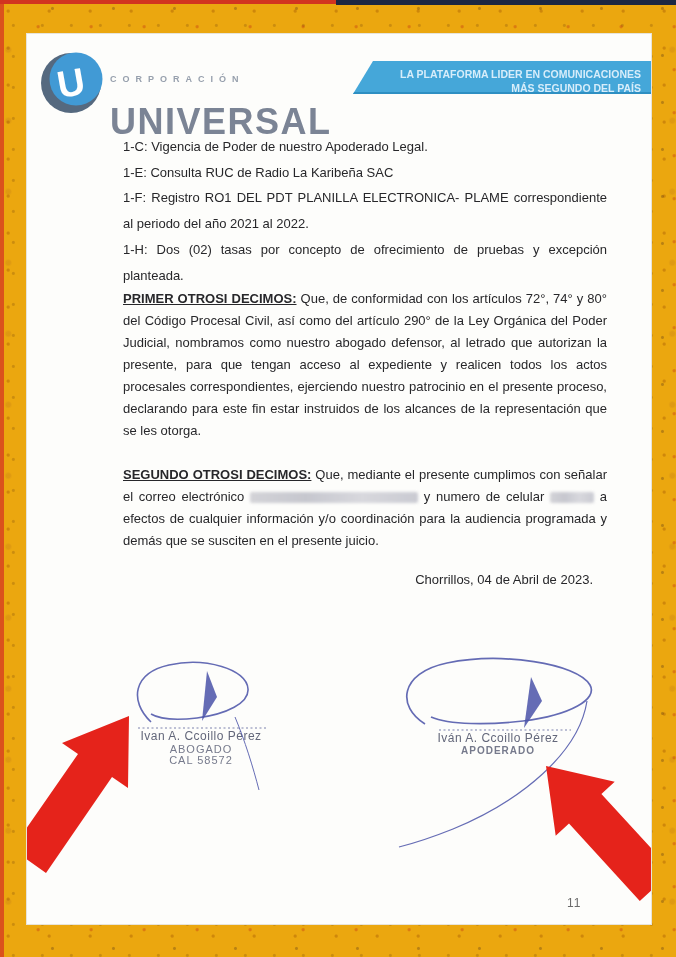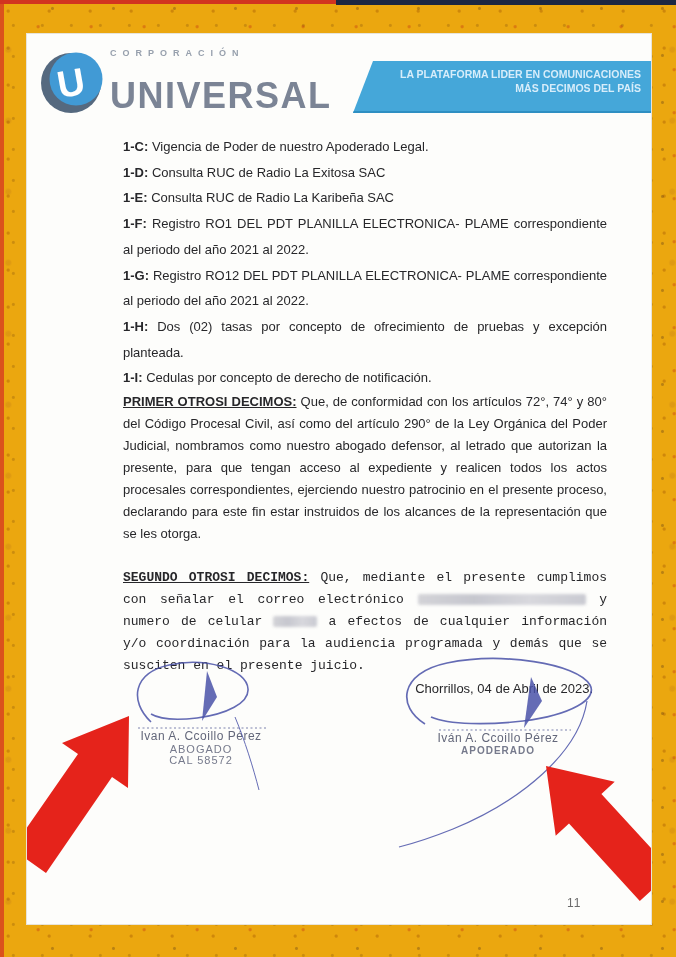--- a/index.html
+++ b/index.html
@@ -21,46 +21,46 @@
   .stripe-left-red{left:0;top:0;width:4px;height:957px;background:#d8431f;opacity:.85;}
 
   .sheet{
     position:absolute;left:26px;top:33px;width:626px;height:892px;
     background:#fdfdfb;border:1px solid #e7e4da;box-sizing:border-box;
     overflow:hidden;
   }
 
   
   .logo-circle{position:absolute;left:12px;top:17px;width:64px;height:64px;}
-  .brand{position:absolute;left:83px;top:15px;line-height:1;}
+  .brand{position:absolute;left:83px;top:41px;line-height:1;}
   .brand-top{font-size:9px;font-weight:700;letter-spacing:6px;color:#97a0ad;display:block;}
   .brand-main{font-size:36px;font-weight:700;letter-spacing:1.5px;color:#7b8495;display:block;margin-top:20px;}
   .banner{
-    position:absolute;left:326px;top:27px;width:300px;height:52px;
+    position:absolute;left:326px;top:27px;width:300px;height:33px;
     background:#45a7d9;border-bottom:2px solid #2e8fc2;box-sizing:border-box;
     clip-path:polygon(20px 0,100% 0,100% 100%,0 100%);
     text-align:right;padding:6px 12px 0 0;
     font-size:10.5px;font-weight:700;line-height:14px;color:#d7edfa;
   }
 
   
   .doc{position:absolute;left:96px;top:100px;width:484px;color:#27272a;font-size:13px;}
   .item{line-height:25.7px;text-align:justify;}
-  .item .lbl{font-weight:700;margin-top:48px;}
+  .item .lbl{font-weight:400;margin-top:48px;}
   .para{line-height:22px;text-align:justify;margin:0;}
   .para .hd{font-weight:700;text-decoration:underline;}
-  .para-2{margin-top:22px;font-family:Liberation Mono, monospace;}
+  .para-2{margin-top:22px;}
   .redact{
     display:inline-block;vertical-align:middle;height:11px;border-radius:2px;
     background:linear-gradient(90deg,#c9c9cf,#b9bac4,#cfcfd6,#bdbec8);
     filter:blur(1.6px);opacity:.8;
   }
   .redact-email{width:168px;}
   .redact-phone{width:44px;}
-  .dateline{margin-top:1px;text-align:right;padding-right:14px;line-height:22px;}
+  .dateline{margin-top:17px;text-align:right;padding-right:14px;line-height:22px;}
 
   
   .stamp{position:absolute;text-align:center;color:#63677a;}
   .stamp-left{left:89px;top:696px;width:170px;}
   .stamp-right{left:381px;top:698px;width:180px;}
   .stamp .nm{font-size:12px;letter-spacing:.5px;line-height:13px;}
   .stamp .rl{font-size:11px;letter-spacing:1px;line-height:10px;margin-top:1px;color:#767a8c;}
   .stamp-right .rl{font-size:10px;font-weight:700;}
 
   .pageno{position:absolute;left:540px;top:862px;width:50px;
@@ -81,31 +81,28 @@
     <circle cx="32" cy="32" r="30" fill="#55697f"></circle>
     <circle cx="37" cy="28" r="26.5" fill="#419ad5"></circle>
     <text x="32" y="45" text-anchor="middle" font-family="Liberation Sans, sans-serif" font-size="38" font-weight="bold" fill="#ffffff" transform="rotate(-10 32 32)">U</text>
   </svg>
   <div class="brand">
     <span class="brand-top">CORPORACIÓN</span>
     <span class="brand-main">UNIVERSAL</span>
   </div>
   <div class="banner">
     <div>LA PLATAFORMA LIDER EN COMUNICACIONES</div>
-    <div>MÁS DECIMOS DEL PAÍS</div>
+    <div>MÁS SEGUNDO DEL PAÍS</div>
   </div>
 
   <div class="doc">
     <div class="item"><span class="lbl">1-C:</span> <span>Vigencia de Poder de nuestro Apoderado Legal.</span></div>
-    <div class="item"><span class="lbl">1-D:</span> <span>Consulta RUC de Radio La Exitosa SAC</span></div>
     <div class="item"><span class="lbl">1-E:</span> <span>Consulta RUC de Radio La Karibeña SAC</span></div>
     <div class="item"><span class="lbl">1-F:</span> <span>Registro RO1 DEL PDT PLANILLA ELECTRONICA- PLAME correspondiente al  periodo del año 2021 al 2022.</span></div>
-    <div class="item"><span class="lbl">1-G:</span> <span>Registro RO12 DEL PDT PLANILLA ELECTRONICA- PLAME correspondiente al  periodo del año 2021 al 2022.</span></div>
     <div class="item"><span class="lbl">1-H:</span> <span>Dos (02) tasas por concepto de ofrecimiento de pruebas y excepción planteada.</span></div>
-    <div class="item"><span class="lbl">1-I:</span> <span>Cedulas por concepto de derecho de notificación.</span></div>
 
     <p class="para">
       <span class="hd">PRIMER  OTROSI DECIMOS:</span>
       <span>Que, de conformidad con los artículos 72°, 74° y 80° del Código Procesal Civil, así como del artículo 290° de la Ley Orgánica del Poder Judicial, nombramos como nuestro abogado defensor, al letrado que autorizan la presente, para que tengan acceso al expediente y realicen todos los actos procesales correspondientes, ejerciendo nuestro patrocinio en el presente proceso, declarando para este fin estar instruidos de los alcances de la representación que se les otorga.</span>
     </p>
 
     <p class="para para-2">
       <span class="hd">SEGUNDO OTROSI DECIMOS:</span>
       <span>Que, mediante el presente cumplimos con señalar el correo electrónico</span>
       <span class="redact redact-email"></span>

